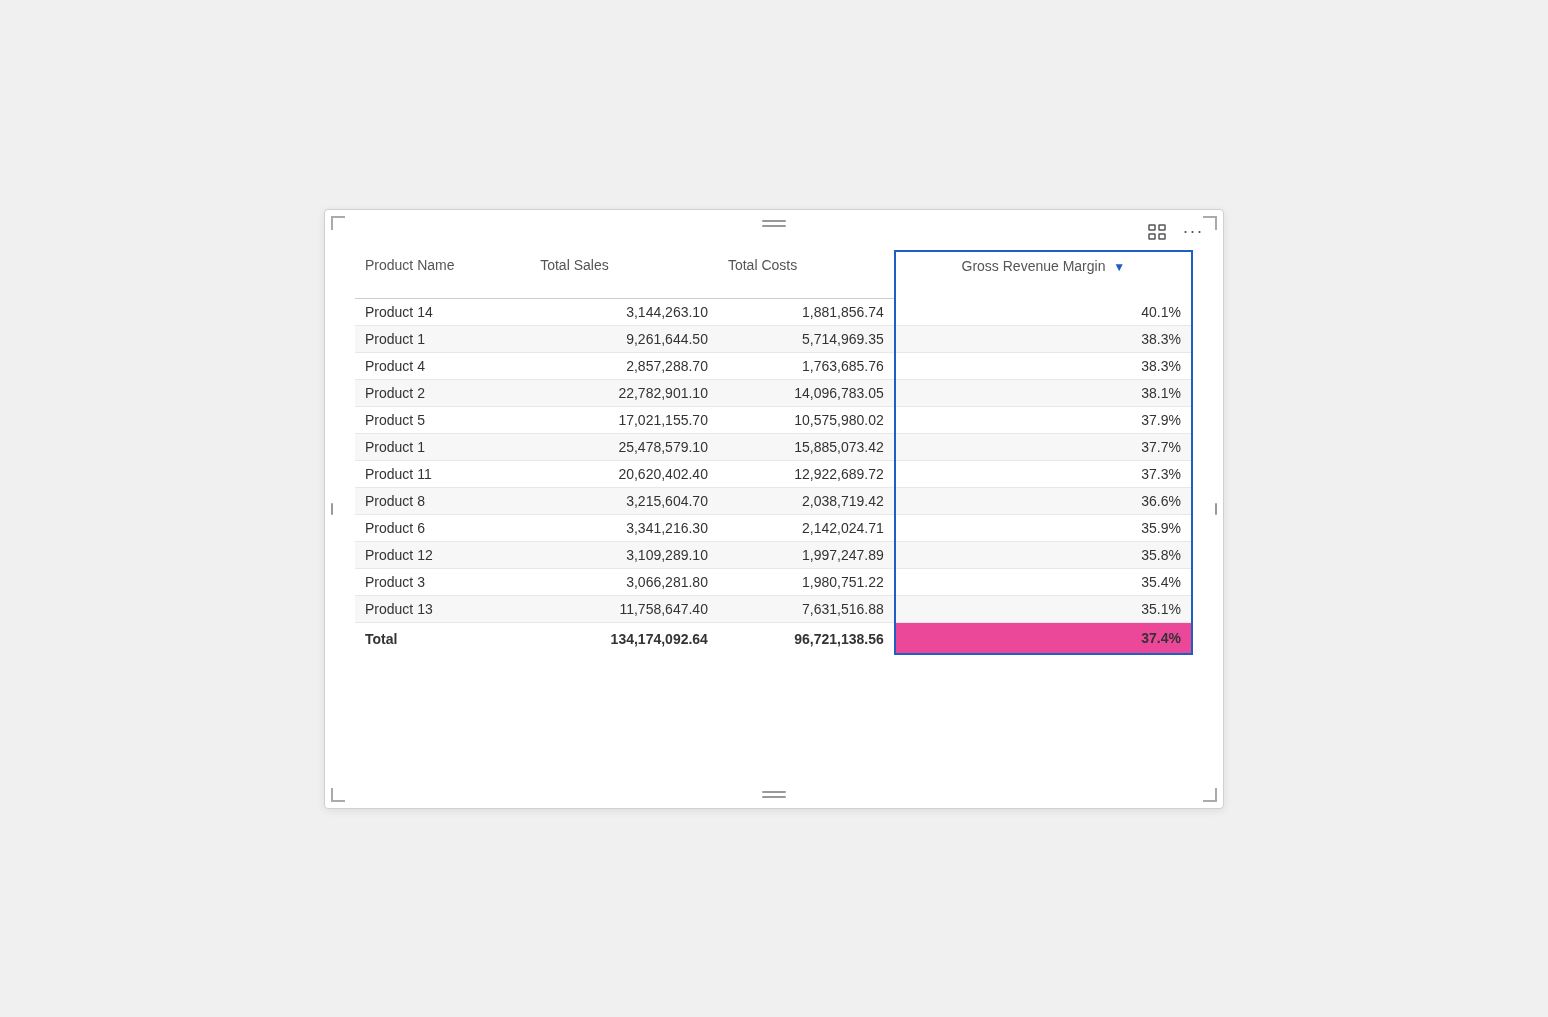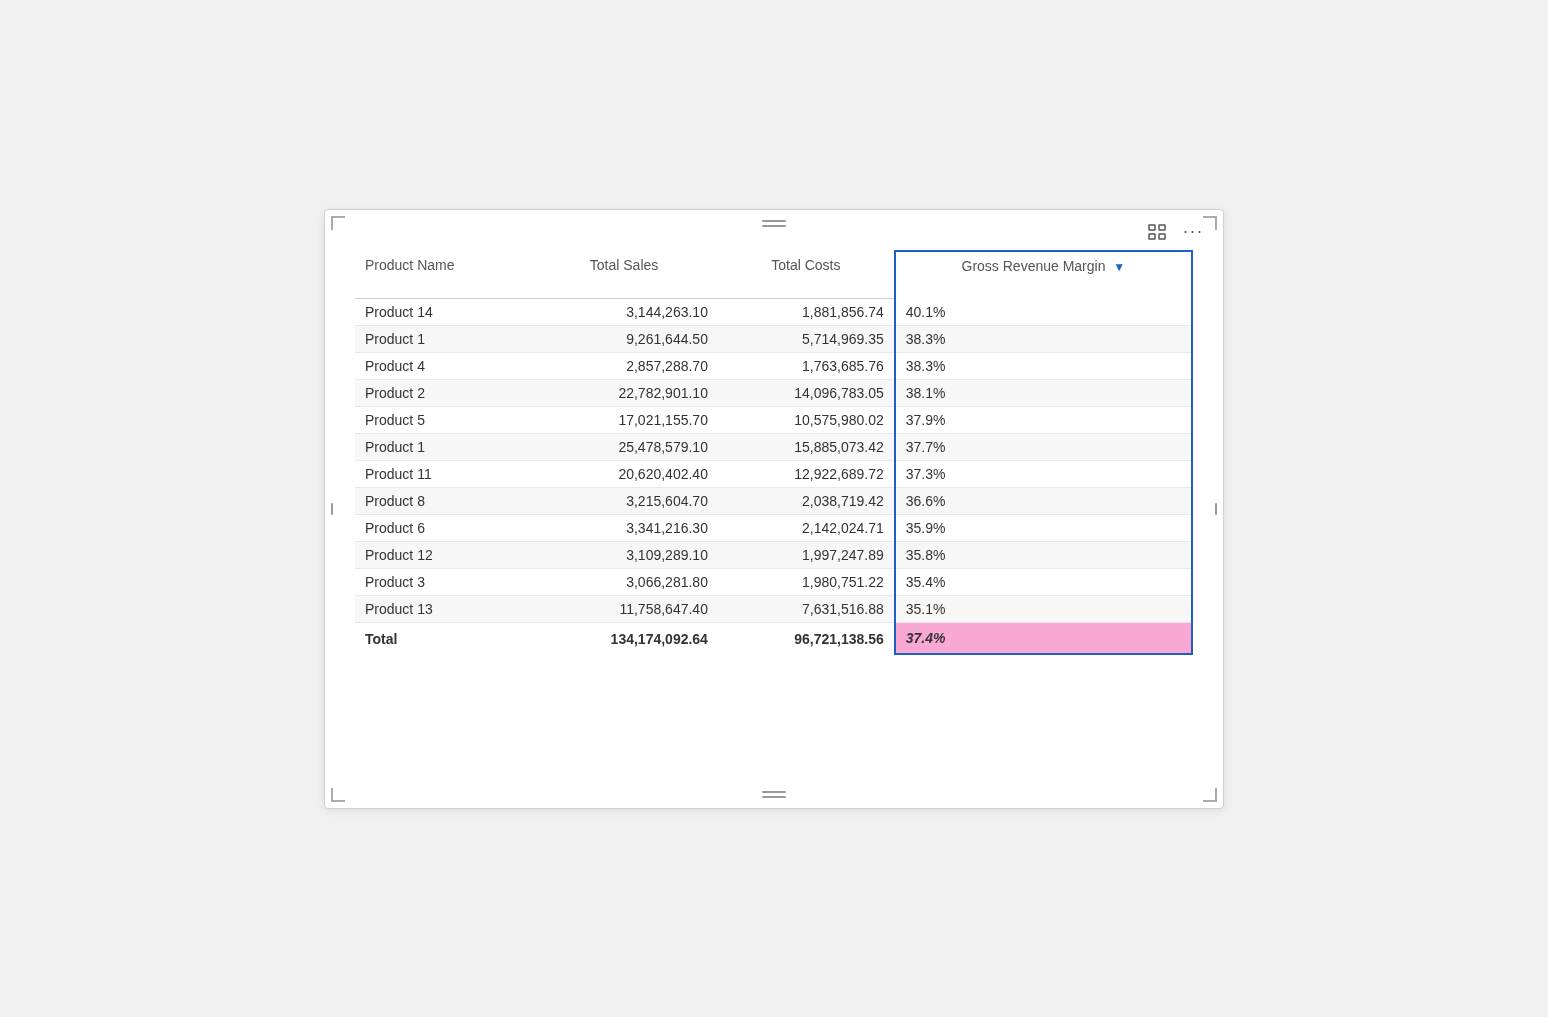--- a/index.html
+++ b/index.html
@@ -144,21 +144,21 @@
     thead tr th {
       text-align: left;
       font-weight: 400;
       color: #555;
       padding: 6px 10px 25px 10px;
       border-bottom: 1.5px solid #ccc;
       white-space: nowrap;
     }
 
     thead tr th.col-numeric {
-      text-align: center;
+      text-align: left;
     }
 
     thead tr th.col-highlight {
       text-align: center;
     }
 
     tbody tr td {
       padding: 5px 10px;
       border-bottom: 1px solid #e8e8e8;
       white-space: nowrap;
@@ -167,20 +167,21 @@
     tbody tr td.col-name {
       text-align: left;
     }
 
     tbody tr td.col-numeric {
       text-align: right;
       margin-top: 44px;
     }
 
     tbody tr td.col-highlight {
+      text-align: right;
     }
 
     tbody tr.total-row td {
       font-weight: 700;
       border-top: 1.5px solid #ccc;
       border-bottom: none;
       padding: 7px 10px;
     }
 
     
@@ -194,22 +195,21 @@
     .highlight-col-cell {
       border-left: 2.5px solid #1f5fc4;
       border-right: 2.5px solid #1f5fc4;
       background: #fff;
     }
 
     .highlight-col-last {
       border-left: 2.5px solid #1f5fc4;
       border-right: 2.5px solid #1f5fc4;
       border-bottom: 2.5px solid #1f5fc4 !important;
-      background: #f9a8d4;
-      font-style: italic;
+      background: #ec4899;
     }
 
     .sort-icon {
       display: inline-block;
       margin-left: 4px;
       color: #1f5fc4;
       font-size: 12px;
     }
 
     

